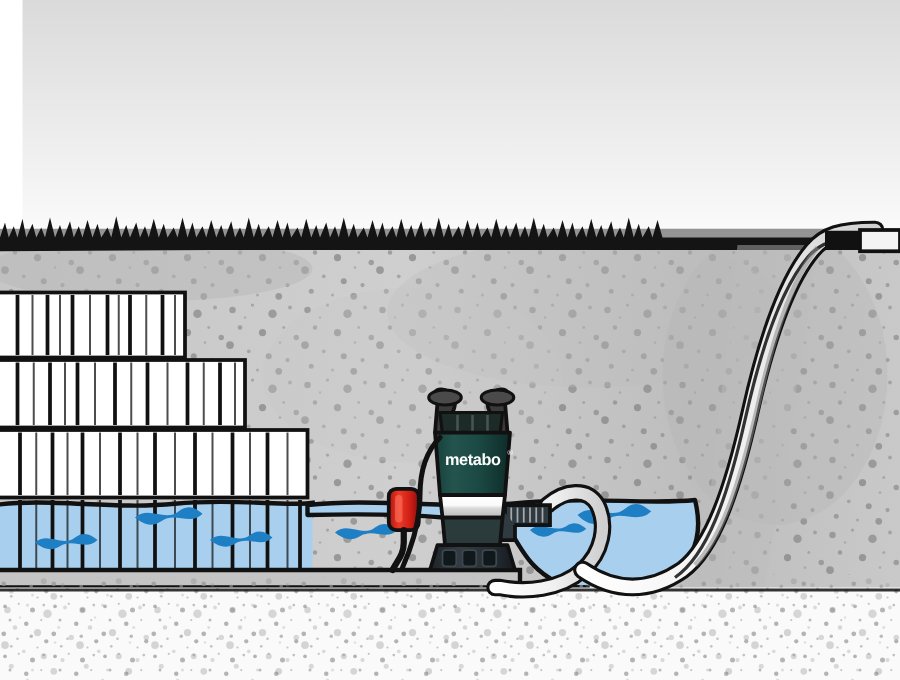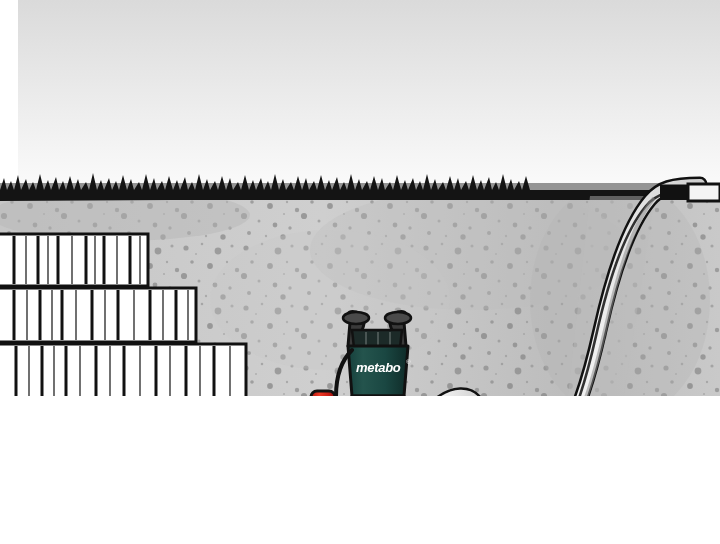--- a/index.html
+++ b/index.html
@@ -1,17 +1,17 @@
 <!DOCTYPE html>
 <html><head>
 <meta charset="utf-8">
 <style>
   html,body{margin:0;padding:0;background:#ffffff;}
   body{font-family:"Liberation Sans",sans-serif;}
-  #scene{position:relative;width:720px;height:396px;overflow:hidden;background:#ffffff;font-style:italic;}
+  #scene{position:relative;width:720px;height:544px;overflow:hidden;background:#ffffff;}
   #scene svg{display:block;}
   .logo-text{
     font-family:"Liberation Sans",sans-serif;
     font-weight:bold;
     font-size:13px;
     fill:#ffffff;
     letter-spacing:-0.3px;
   }
 </style>
 </head>

